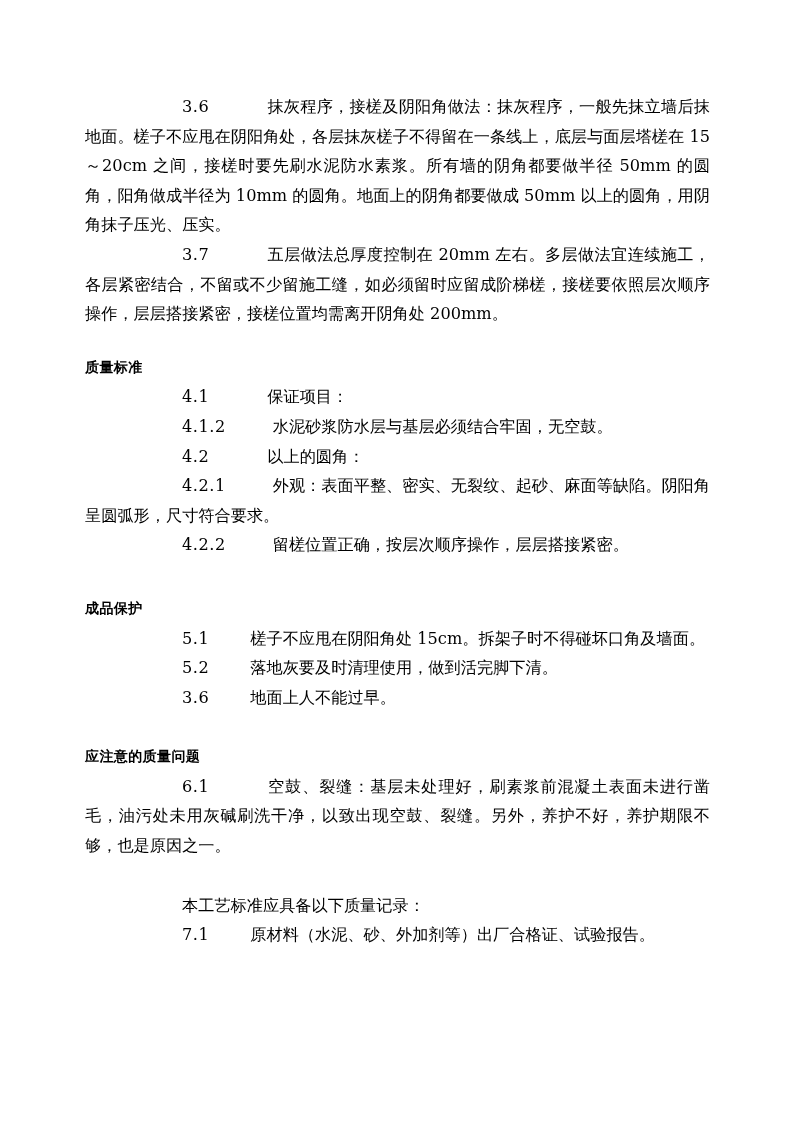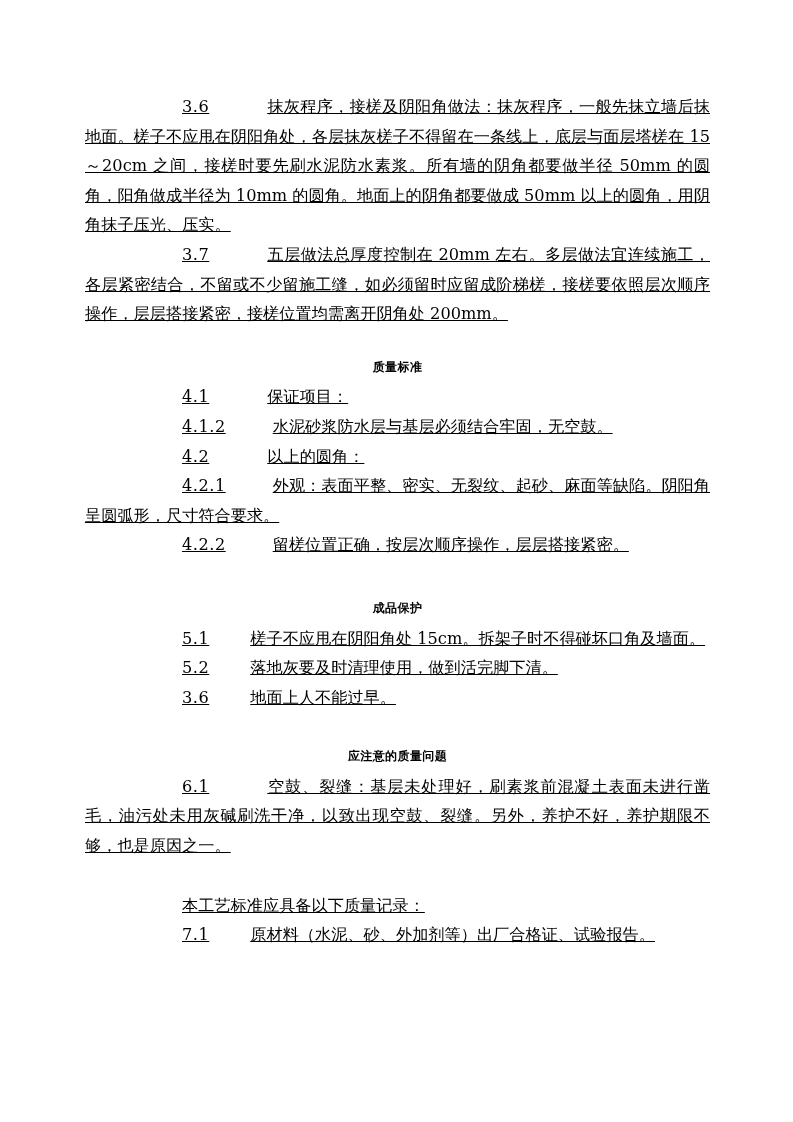--- a/index.html
+++ b/index.html
@@ -39,21 +39,20 @@
     text-align: justify;
     text-justify: inter-ideograph;
     letter-spacing: 0px;
     margin: 0;
     white-space: normal;
   }
 
   
   .para.indent {
     text-indent: 0;
-    text-decoration: underline;
   }
 
   
   .num {
     font-family: "DejaVu Serif", "Liberation Serif", serif;
     font-size: 16.2px;
     letter-spacing: 0.5px;
   }
 
   
@@ -62,23 +61,22 @@
 
   
   .gap-wide   { display: inline-block; width: 58px; }
   .gap-mid    { display: inline-block; width: 47px; }
   .gap-narrow { display: inline-block; width: 41px; }
 
   
   .heading {
     font-family: "DejaVu Sans", "Liberation Sans", sans-serif;
     font-weight: bold;
-    font-size: 12px;
+    font-size: 14px;
     line-height: 29.6px;
-    text-align: center;
     margin: 0;
     letter-spacing: 0.4px;
   }
   .sp-24 { height: 24px; }
   .sp-30 { height: 30px; }
   .sp-34 { height: 34px; }
 </style>
 </head>
 <body>
 

